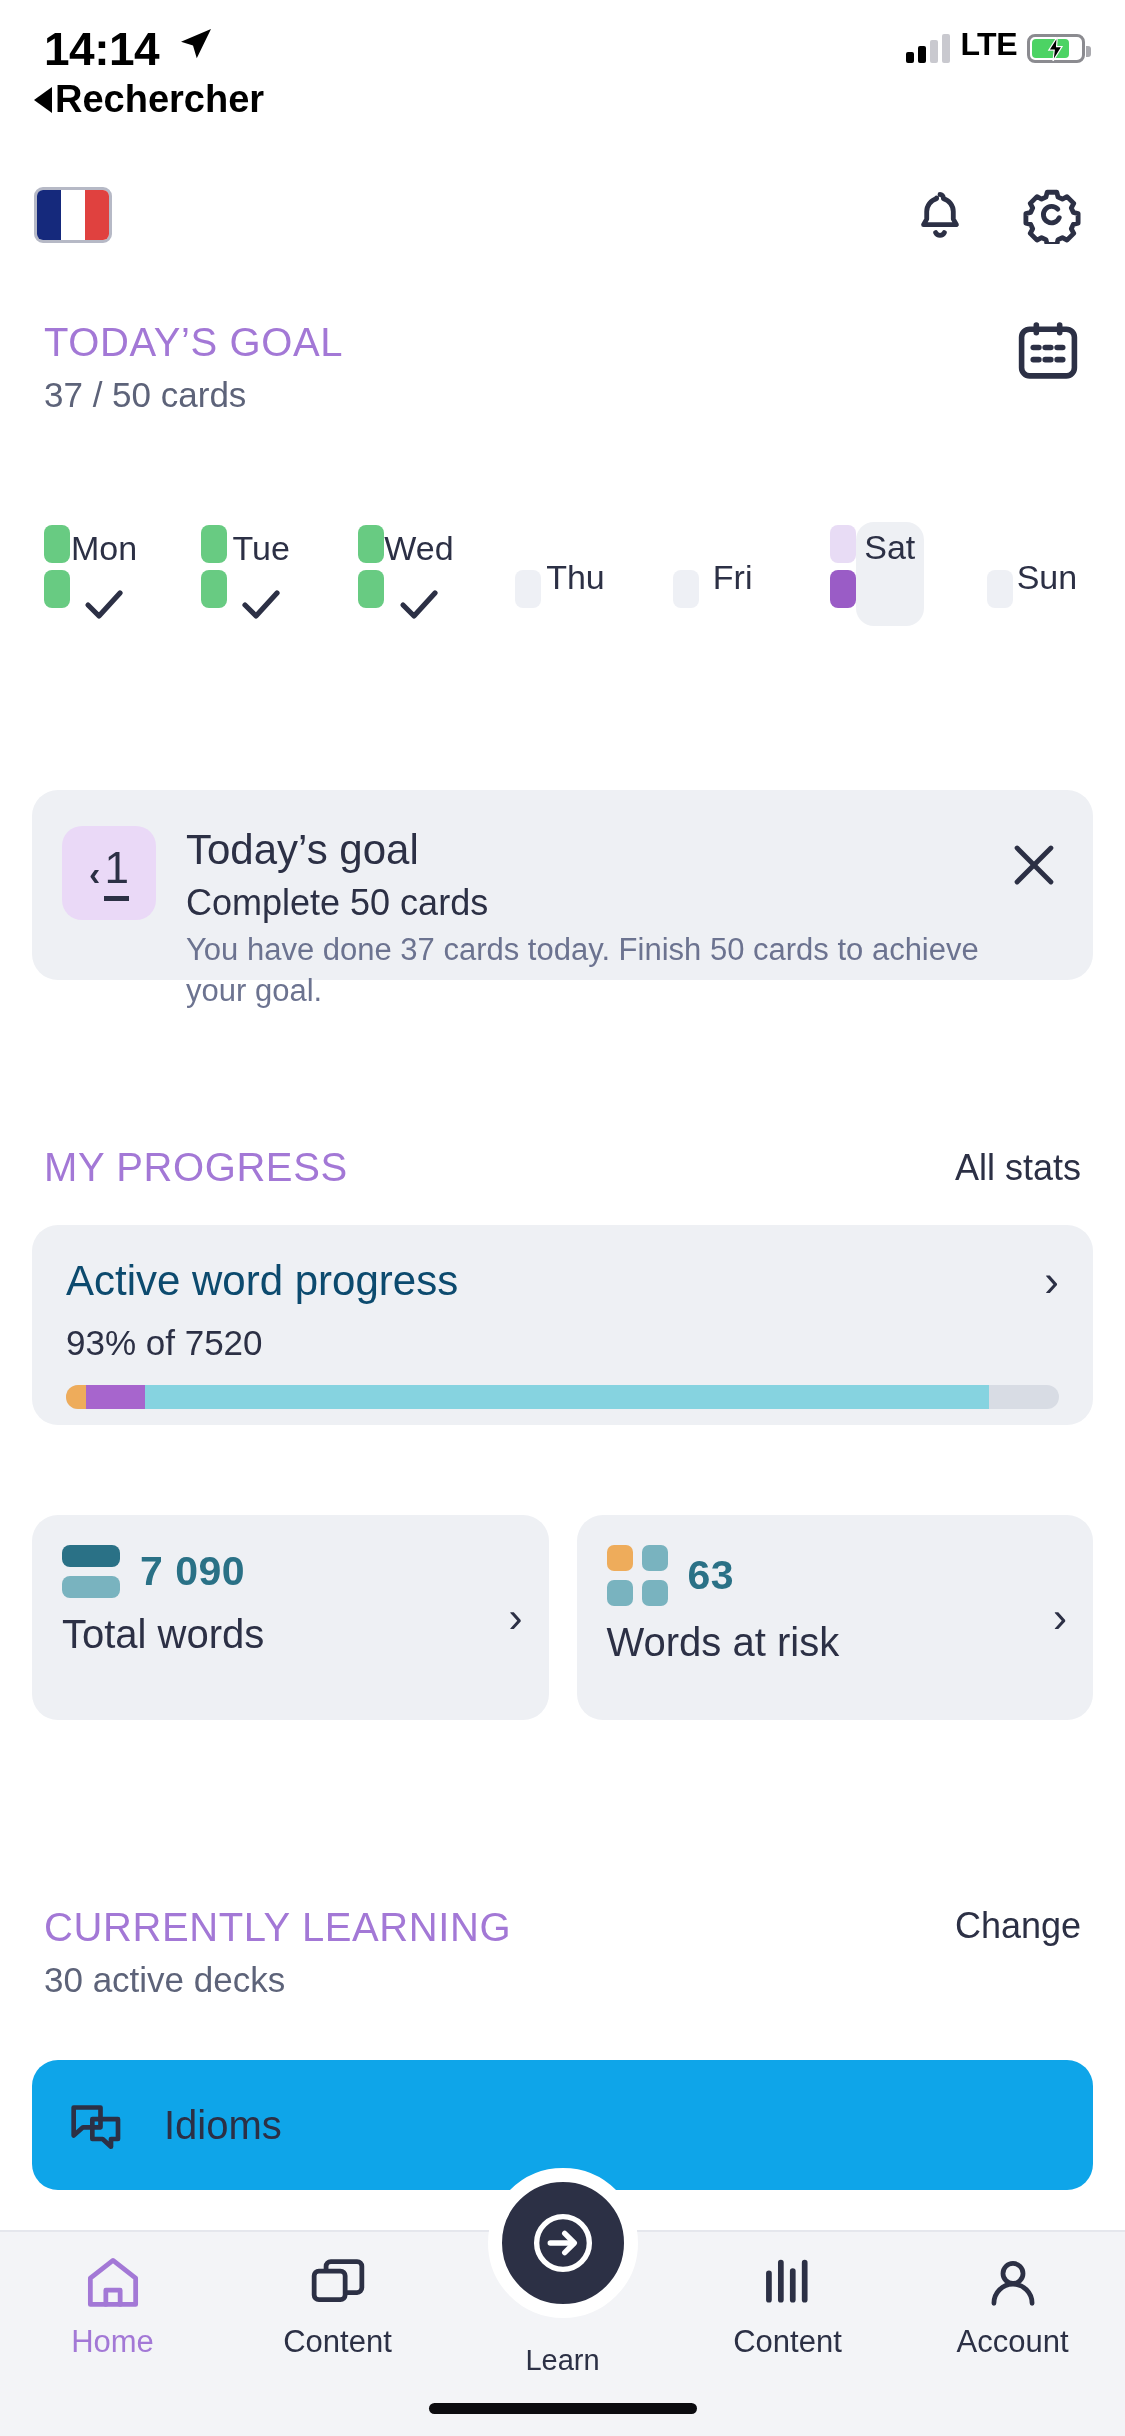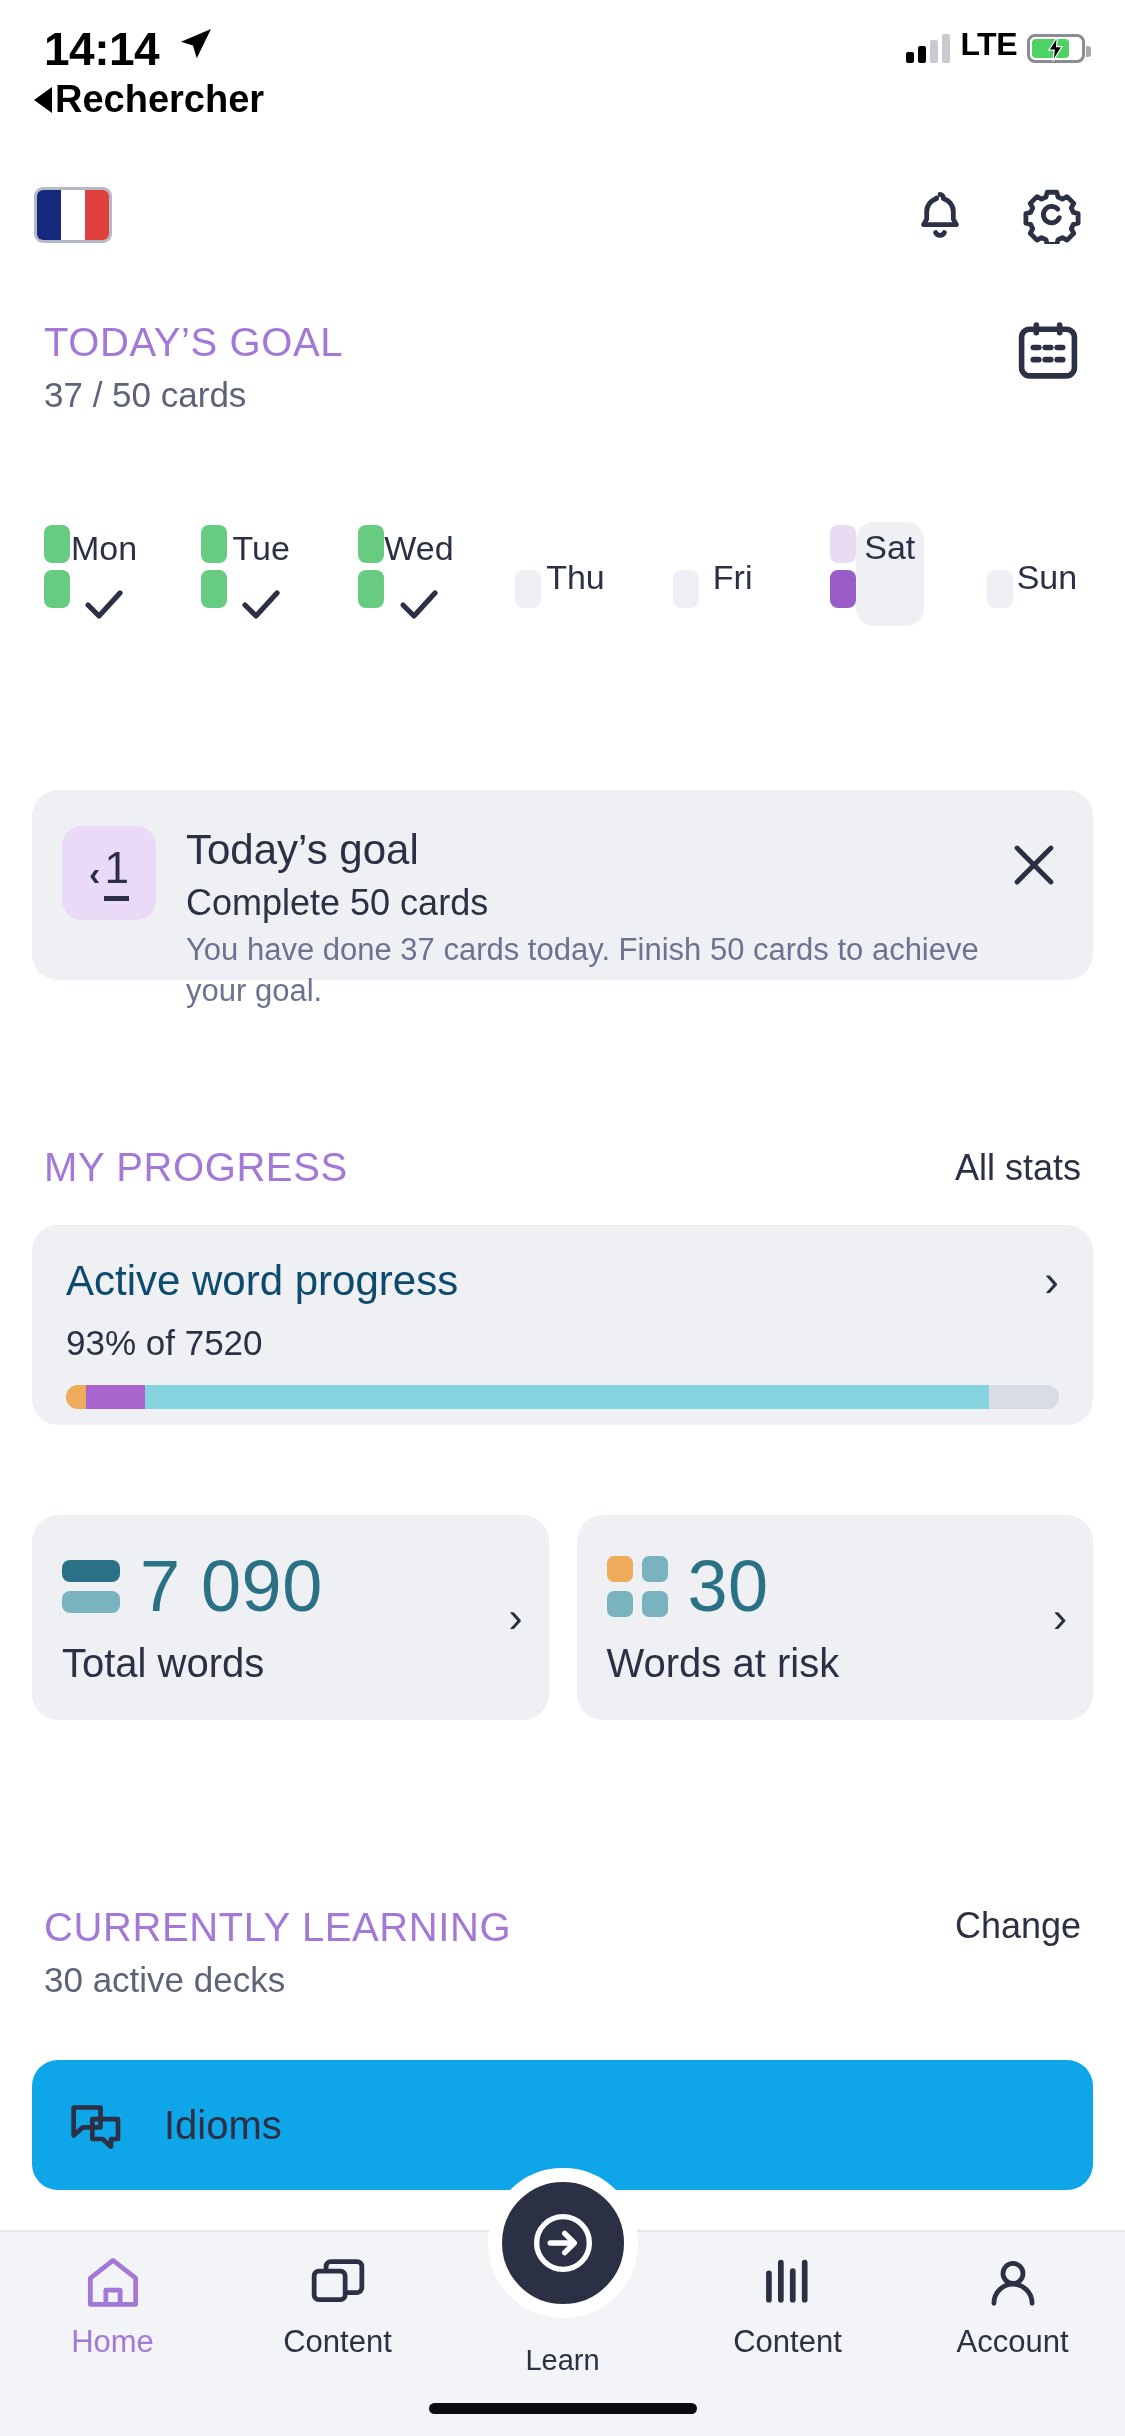--- a/index.html
+++ b/index.html
@@ -136,21 +136,21 @@
   .awp-bar .s-purple { background: #a765cd; }
   .awp-bar .s-teal { background: #86d3e0; }
 
   
   .stats { position: absolute; top: 1515px; left: 32px; width: 1061px; display: flex; gap: 28px; }
   .stat {
     flex: 1; height: 205px; background: #eef0f4; border-radius: 26px;
     padding: 30px 30px; position: relative;
   }
   .stat .top { display: flex; align-items: center; gap: 20px; }
-  .stat .num { font-size: 72px; color: #2a7186; font-weight: 400; letter-spacing: 0.5px; }
+  .stat .num { font-size: 41px; color: #2a7186; font-weight: 700; letter-spacing: 0.5px; }
   .stat .cap { font-size: 40px; color: #2c3045; margin-top: 14px; }
   .stat .chev { position: absolute; right: 26px; top: 50%; transform: translateY(-50%); font-size: 42px; color: #2c3045; line-height: 1; }
   .ic-bars { display: flex; flex-direction: column; gap: 9px; }
   .ic-bars i { display: block; width: 58px; height: 22px; border-radius: 8px; }
   .ic-bars i:nth-child(1) { background: #2a7186; }
   .ic-bars i:nth-child(2) { background: #79b3bf; }
   .ic-grid { display: grid; grid-template-columns: 26px 26px; grid-gap: 9px; }
   .ic-grid i { display: block; width: 26px; height: 26px; border-radius: 7px; background: #79b3bf; }
   .ic-grid i.o { background: #eeac5b; }
 
@@ -386,21 +386,21 @@
       <div class="chev">›</div>
     </div>
     <div class="stat">
       <div class="top">
         <div class="ic-grid">
             <i class="o"></i>
             <i></i>
             <i></i>
             <i></i>
           </div>
-        <div class="num">30</div>
+        <div class="num">63</div>
       </div>
       <div class="cap">Words at risk</div>
       <div class="chev">›</div>
     </div>
   </div>
 
   <div class="cl-head">
     <div>
       <div class="sec-title">CURRENTLY LEARNING</div>
       <div class="sec-sub">30 active decks</div>

